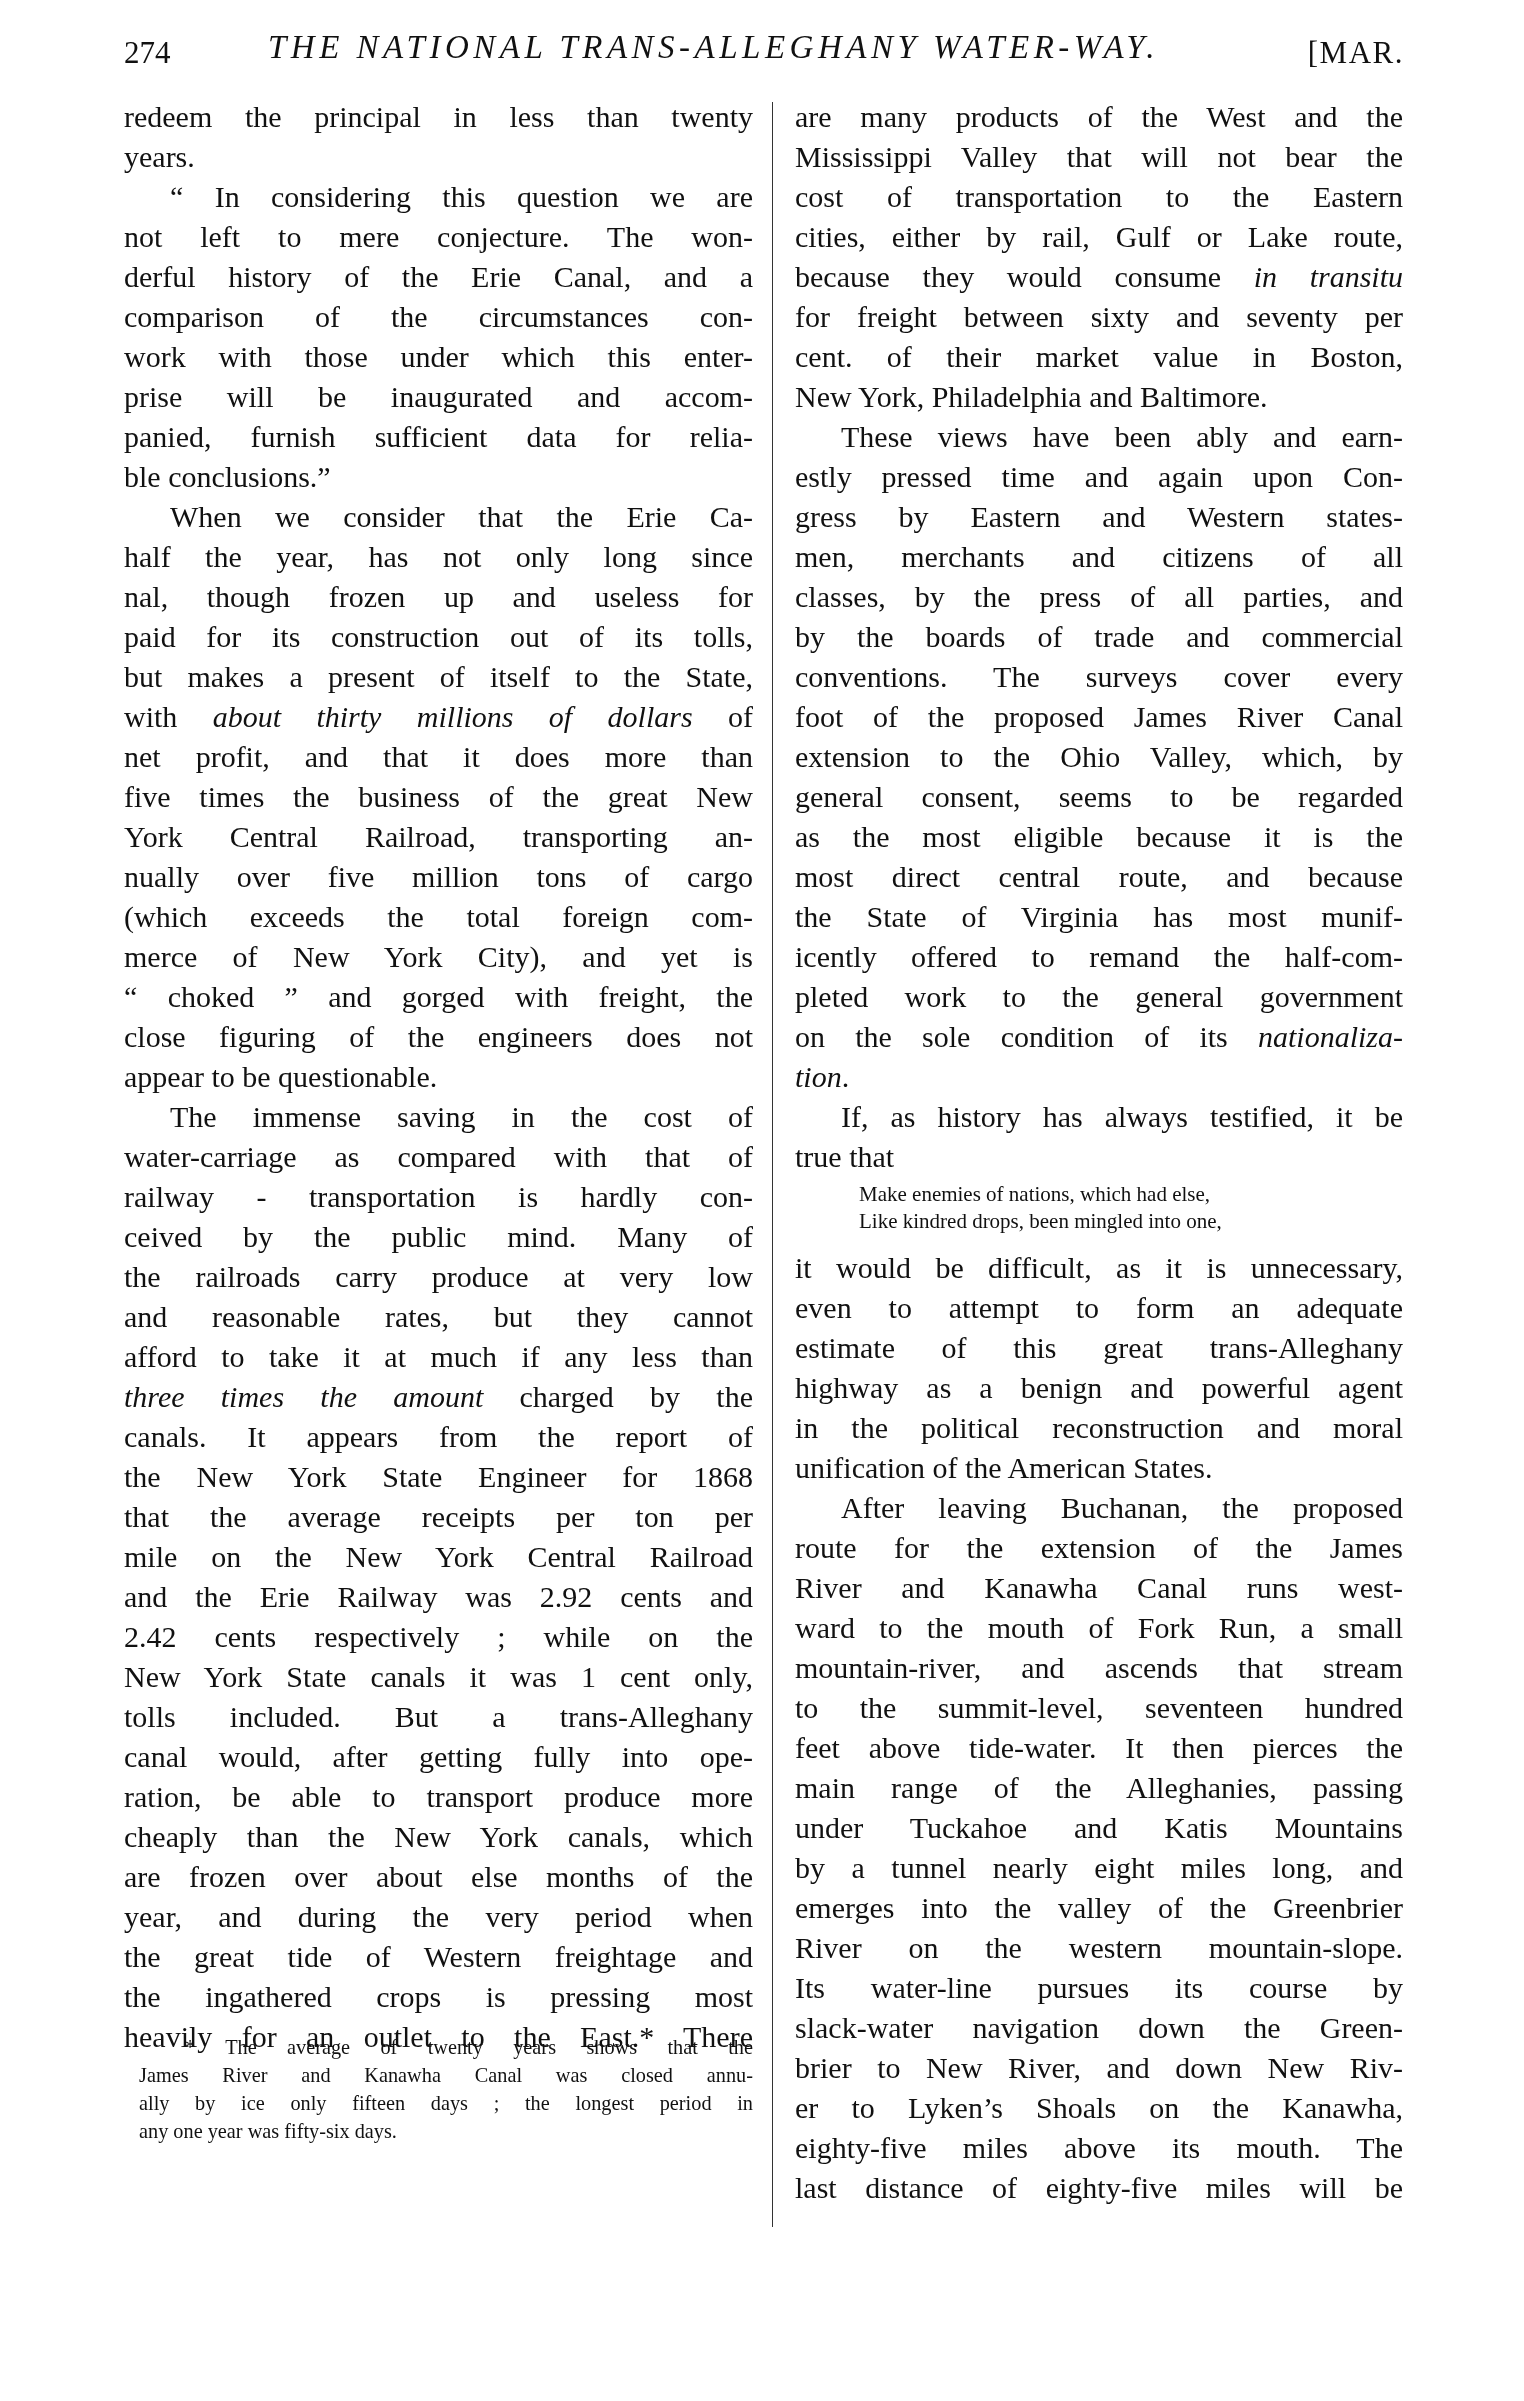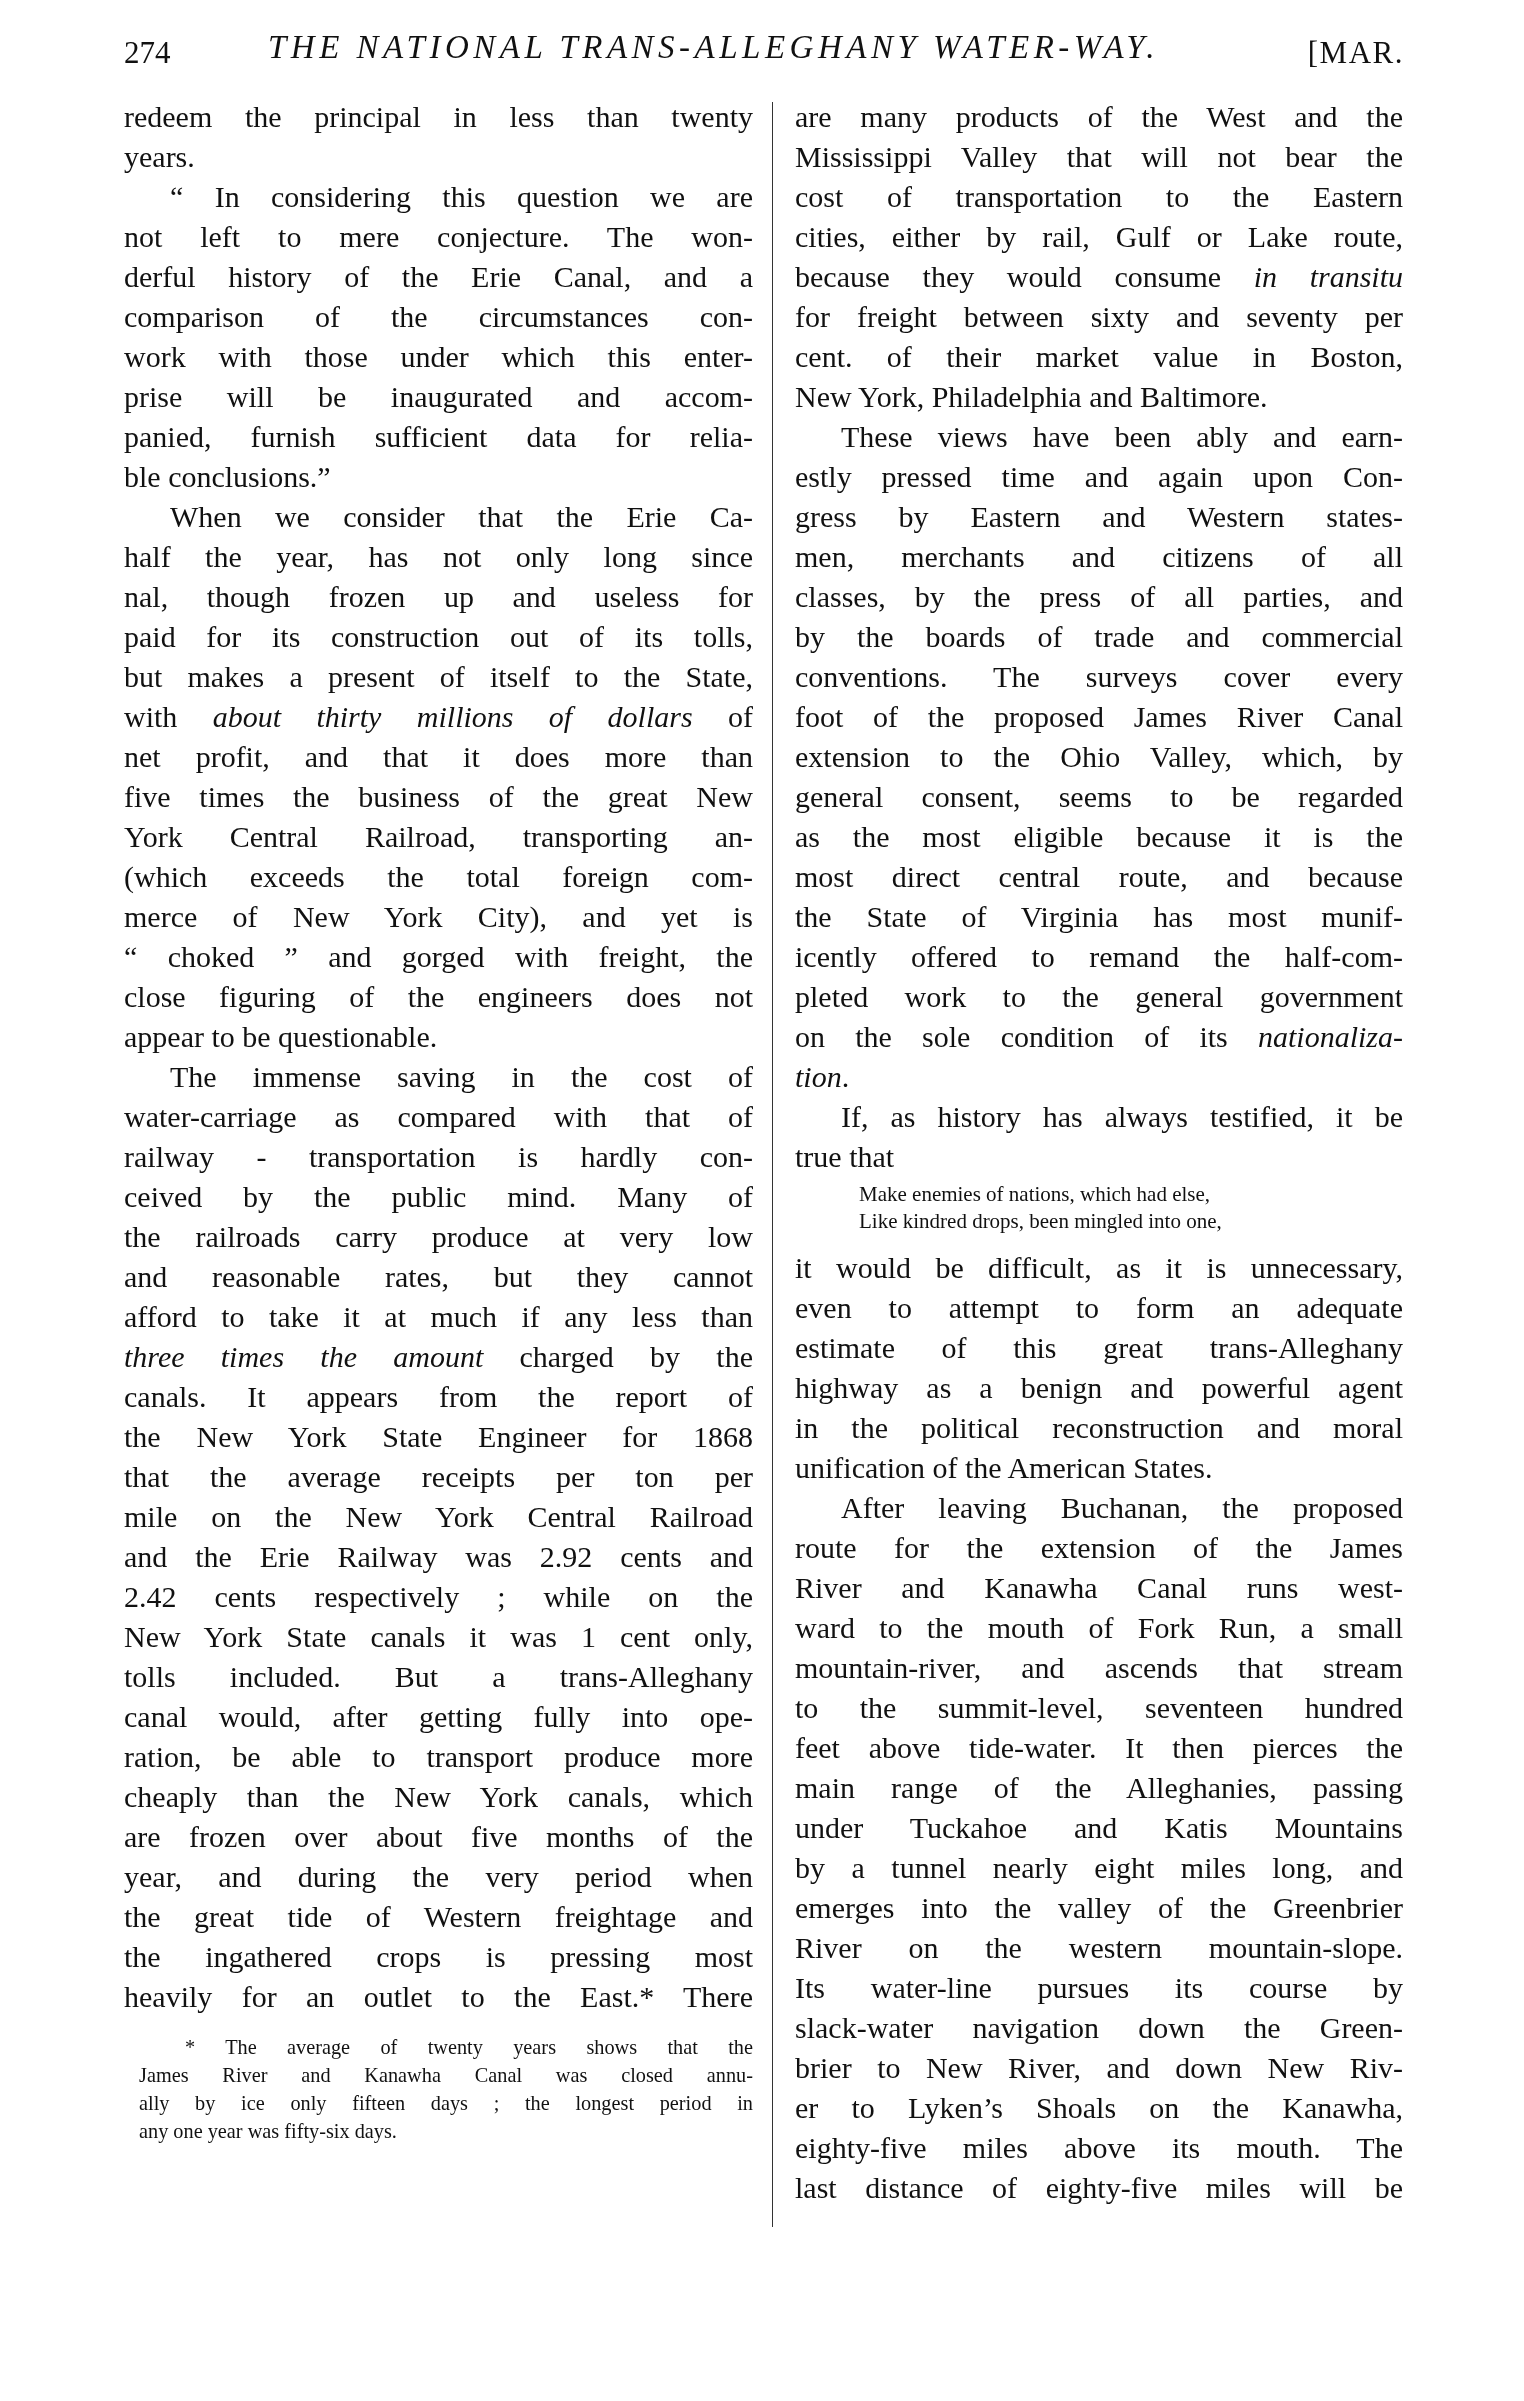--- a/index.html
+++ b/index.html
@@ -46,20 +46,21 @@
     <span class="line last">ble conclusions.”</span>
     <span class="line indent">When we consider that the Erie Ca-</span>
     <span class="line">half the year, has not only long since</span>
     <span class="line">nal, though frozen up and useless for</span>
     <span class="line">paid for its construction out of its tolls,</span>
     <span class="line">but makes a present of itself to the State,</span>
     <span class="line"><span>with </span><em>about thirty millions of dollars</em><span> of</span></span>
     <span class="line">net profit, and that it does more than</span>
     <span class="line">five times the business of the great New</span>
     <span class="line">York Central Railroad, transporting an-</span>
+    <span class="line">nually over five million tons of cargo</span>
     <span class="line">(which exceeds the total foreign com-</span>
     <span class="line">merce of New York City), and yet is</span>
     <span class="line">“ choked ” and gorged with freight, the</span>
     <span class="line">close figuring of the engineers does not</span>
     <span class="line last">appear to be questionable.</span>
     <span class="line indent">The immense saving in the cost of</span>
     <span class="line">water-carriage as compared with that of</span>
     <span class="line">railway - transportation is hardly con-</span>
     <span class="line">ceived by the public mind.  Many of</span>
     <span class="line">the railroads carry produce at very low</span>
@@ -70,21 +71,21 @@
     <span class="line">the New York State Engineer for 1868</span>
     <span class="line">that the average receipts per ton per</span>
     <span class="line">mile on the New York Central Railroad</span>
     <span class="line">and the Erie Railway was 2.92 cents and</span>
     <span class="line">2.42 cents respectively ;  while on the</span>
     <span class="line">New York State canals it was 1 cent only,</span>
     <span class="line">tolls included.   But a trans-Alleghany</span>
     <span class="line">canal would, after getting fully into ope-</span>
     <span class="line">ration, be able to transport produce more</span>
     <span class="line">cheaply than the New York canals, which</span>
-    <span class="line">are frozen over about five months of the</span>
+    <span class="line">are frozen over about else months of the</span>
     <span class="line">year, and during the very period when</span>
     <span class="line">the great tide of Western freightage and</span>
     <span class="line">the ingathered crops is pressing most</span>
     <span class="line">heavily for an outlet to the East.*  There</span>
   </div>
 <div class="divider"></div>
 <div class="col col-right">
   <div id="right-before">
       <span class="line">are many products of the West and the</span>
       <span class="line">Mississippi Valley that will not bear the</span>

